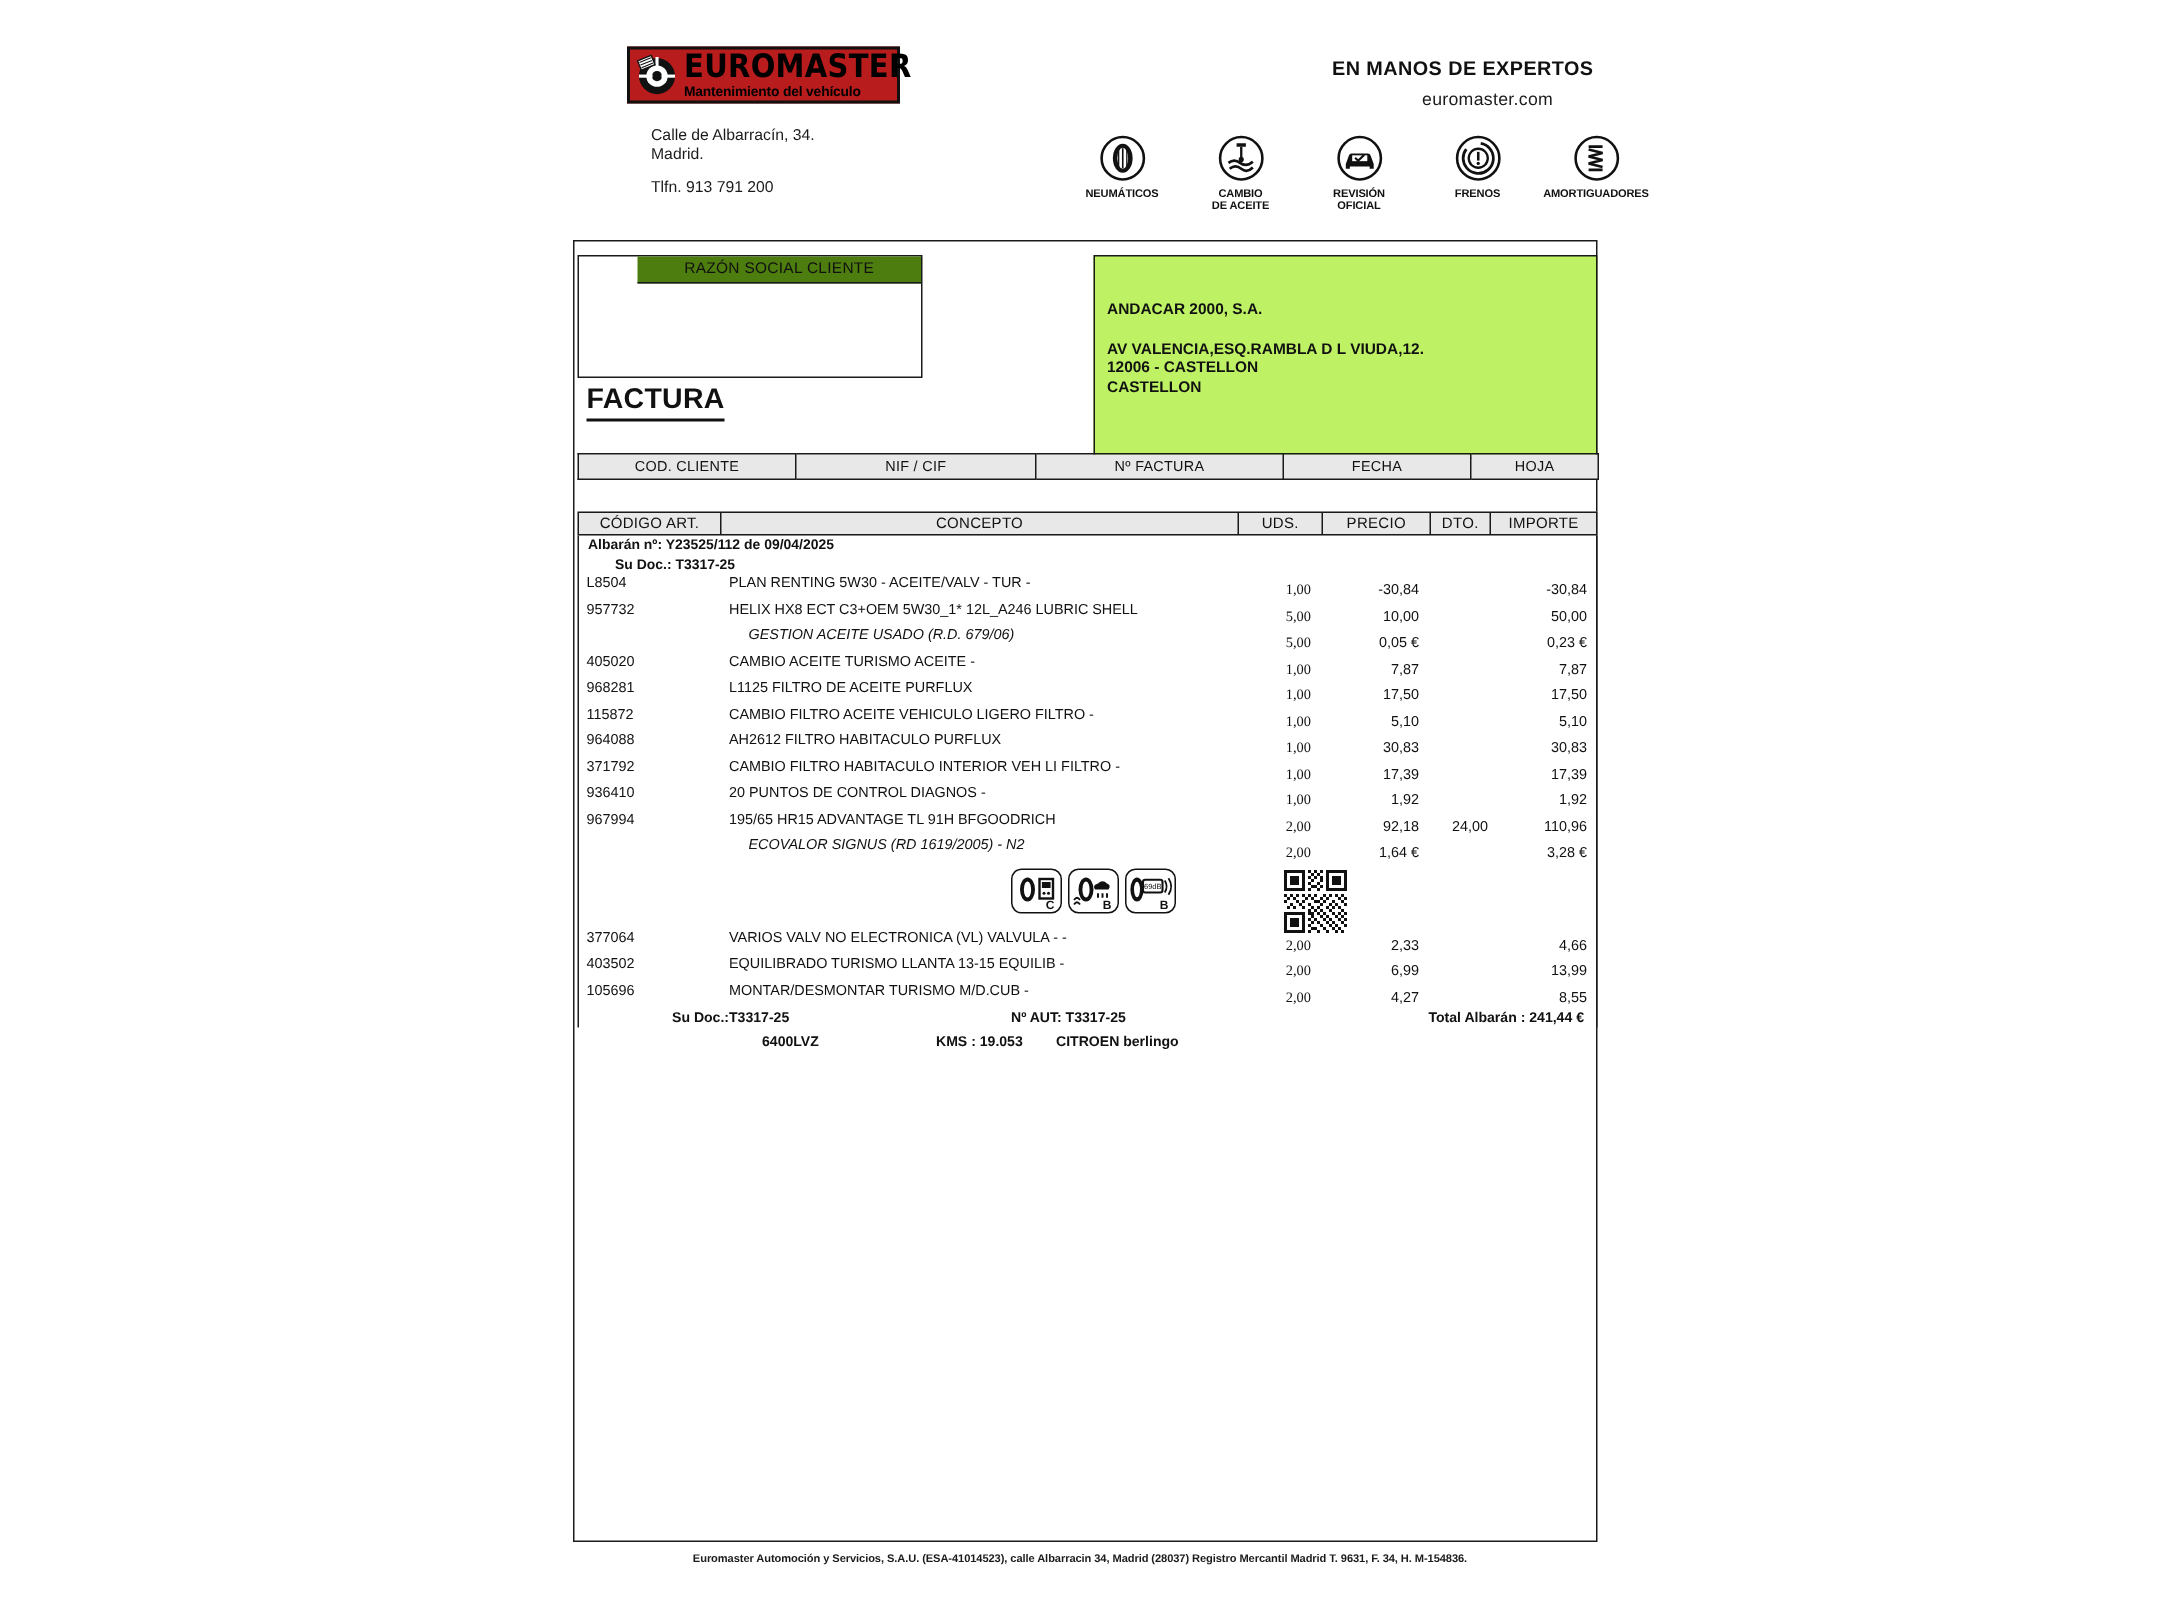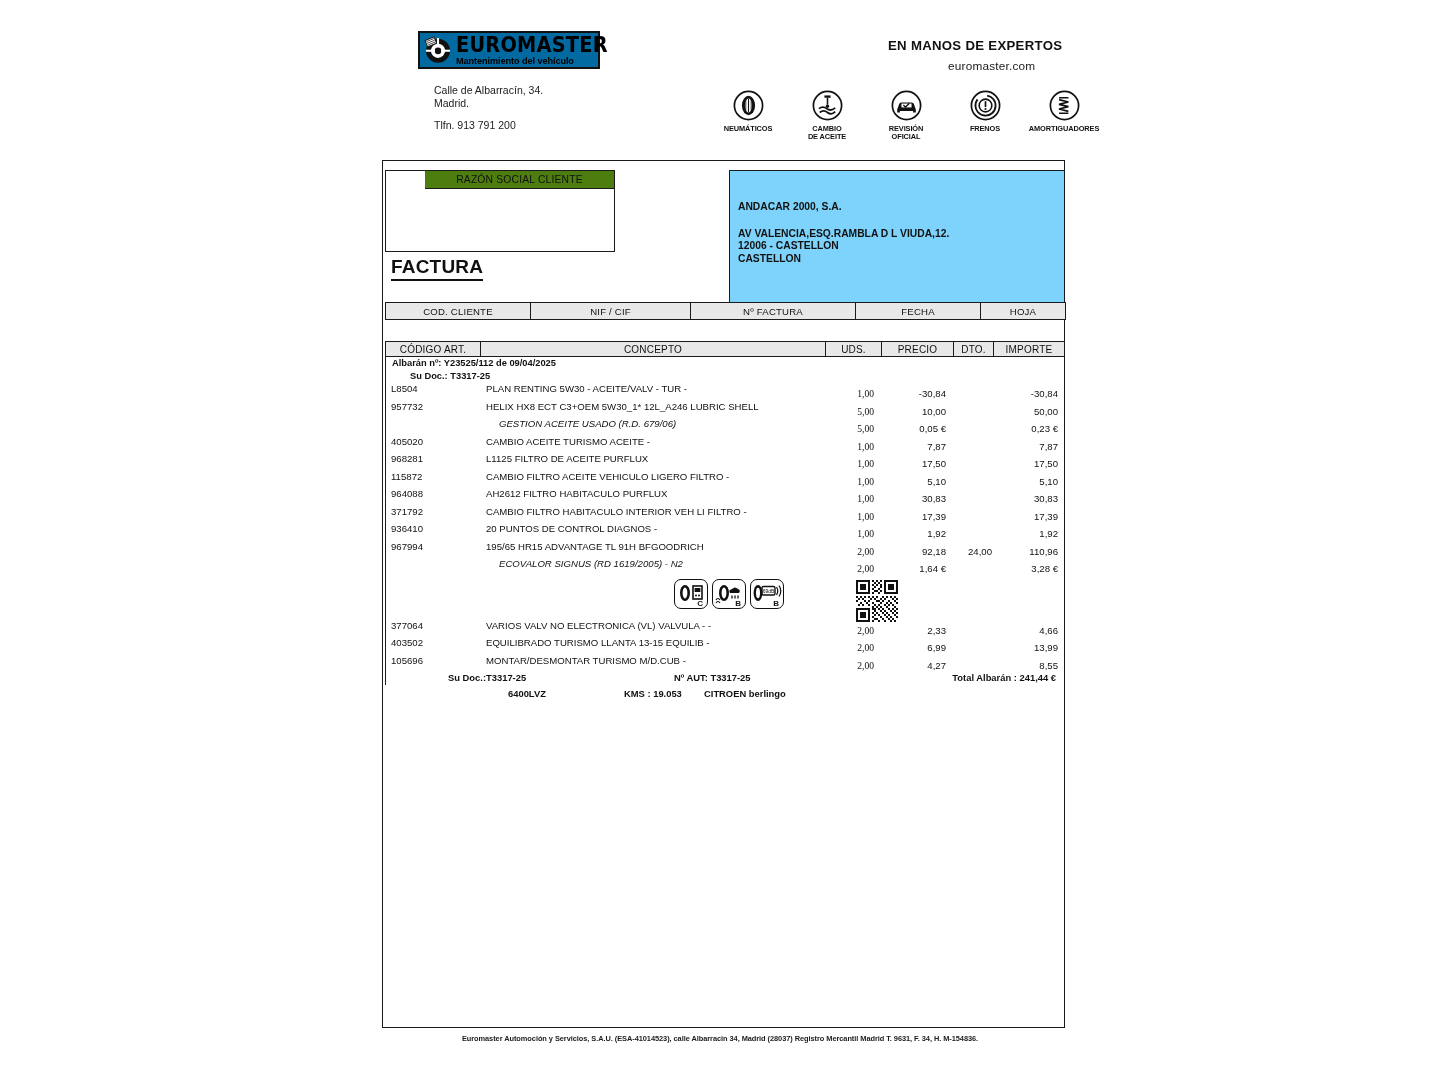--- a/index.html
+++ b/index.html
@@ -31,21 +31,21 @@
   .logo-box {
     position: absolute;
     left: 418px;
     top: 31px;
     width: 182px;
     height: 38px;
     border: 2px solid #111;
     box-sizing: border-box;
     display: flex;
     align-items: center;
-    background: #0369a1;
+    background: #b91c1c;
   }
   .logo-mark {
     width: 30px;
     height: 30px;
     margin-left: 3px;
     flex: 0 0 auto;
   }
   .logo-text {
     margin-left: 3px;
     line-height: 1;
@@ -160,21 +160,21 @@
 
   .dest-box {
     position: absolute;
     left: 729px;
     top: 170px;
     width: 336px;
     height: 136px;
     border: 1.3px solid #1a1a1a;
     box-sizing: border-box;
     padding: 30px 0 0 8px;
-    background: #7dd3fc;
+    background: #bef264;
   }
   .dest-line {
     font-size: 10.3px;
     font-weight: bold;
     line-height: 12.6px;
     color: #111;
   }
   .dest-gap { height: 14px; }
 
   

